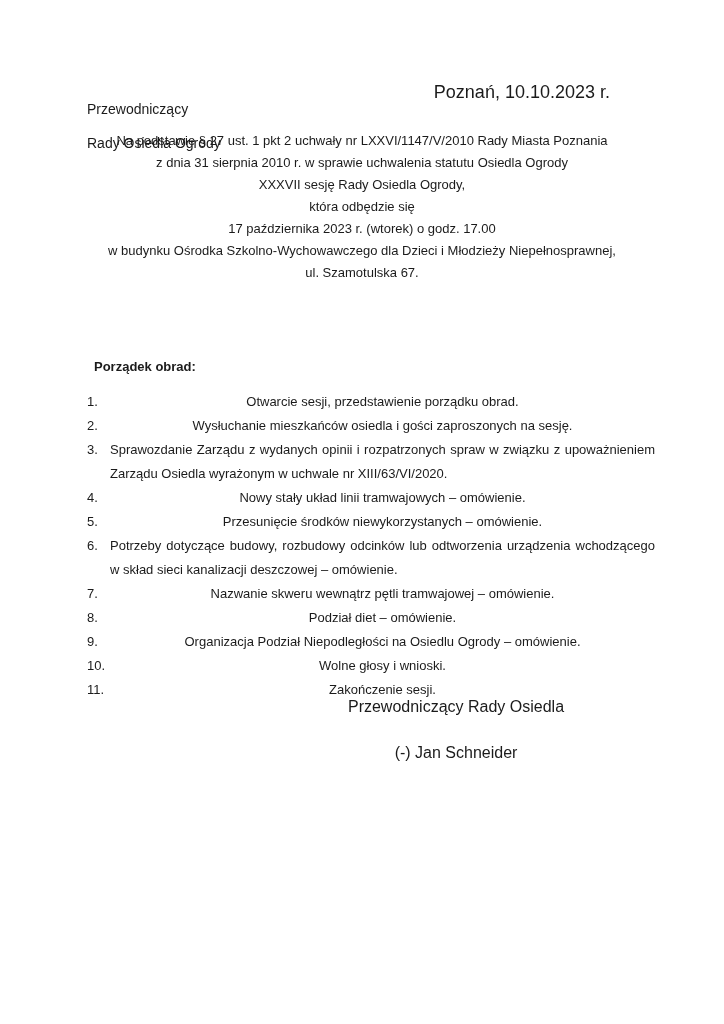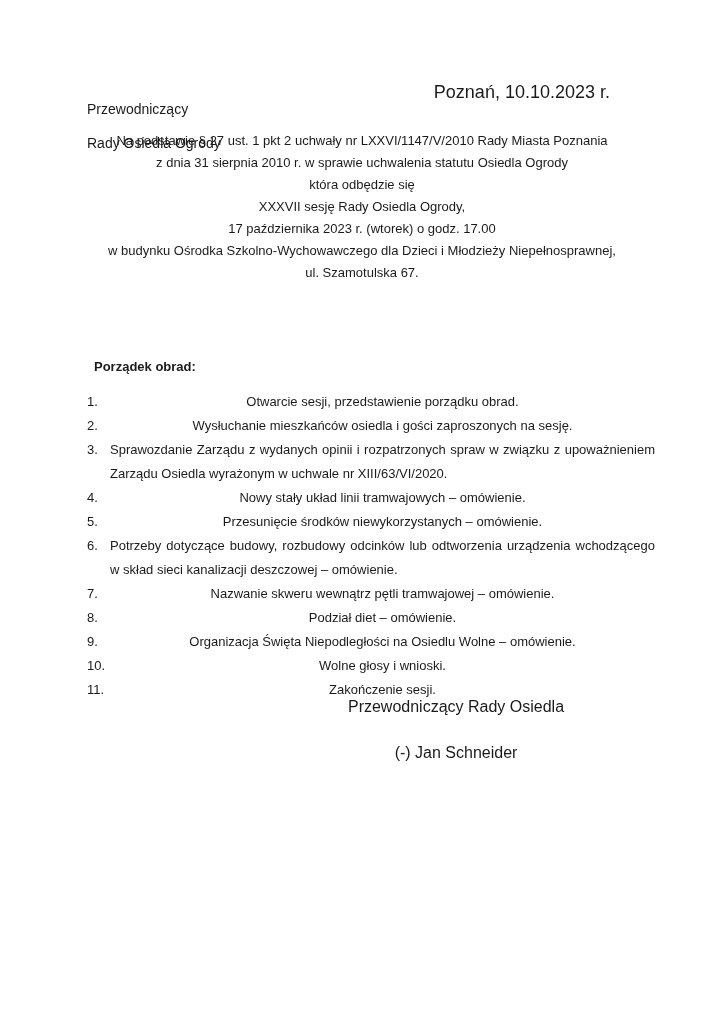--- a/index.html
+++ b/index.html
@@ -122,22 +122,22 @@
     <div class="header-left">
       <div>Przewodniczący</div>
       <div>Rady Osiedla Ogrody</div>
     </div>
     <div class="header-right">Poznań, 10.10.2023 r.</div>
   </div>
 
   <div class="intro">
     <div>Na podstawie § 27 ust. 1 pkt 2 uchwały nr LXXVI/1147/V/2010 Rady Miasta Poznania</div>
     <div>z dnia 31 sierpnia 2010 r. w sprawie uchwalenia statutu Osiedla Ogrody</div>
+    <div>XXXVII sesję Rady Osiedla Ogrody,</div>
     <div>która odbędzie się</div>
-    <div>XXXVII sesję Rady Osiedla Ogrody,</div>
     <div>17 października 2023 r. (wtorek) o godz. 17.00</div>
     <div>w budynku Ośrodka Szkolno-Wychowawczego dla Dzieci i Młodzieży Niepełnosprawnej,</div>
     <div>ul. Szamotulska 67.</div>
   </div>
 
   <div class="agenda-heading">Porządek obrad:</div>
 
   <div class="agenda-list">
       <div class="agenda-item">
         <span class="agenda-num">1.</span>
@@ -166,21 +166,21 @@
       <div class="agenda-item">
         <span class="agenda-num">7.</span>
         <span class="agenda-text nowrap-line">Nazwanie skweru wewnątrz pętli tramwajowej  – omówienie.</span>
       </div>
       <div class="agenda-item">
         <span class="agenda-num">8.</span>
         <span class="agenda-text nowrap-line">Podział diet – omówienie.</span>
       </div>
       <div class="agenda-item">
         <span class="agenda-num">9.</span>
-        <span class="agenda-text nowrap-line">Organizacja Święta Niepodległości na Osiedlu Wolne – omówienie.</span>
+        <span class="agenda-text nowrap-line">Organizacja Podział Niepodległości na Osiedlu Ogrody – omówienie.</span>
       </div>
       <div class="agenda-item">
         <span class="agenda-num">10.</span>
         <span class="agenda-text nowrap-line">Wolne głosy i wnioski.</span>
       </div>
       <div class="agenda-item">
         <span class="agenda-num">11.</span>
         <span class="agenda-text nowrap-line">Zakończenie sesji.</span>
       </div>
     </div>

